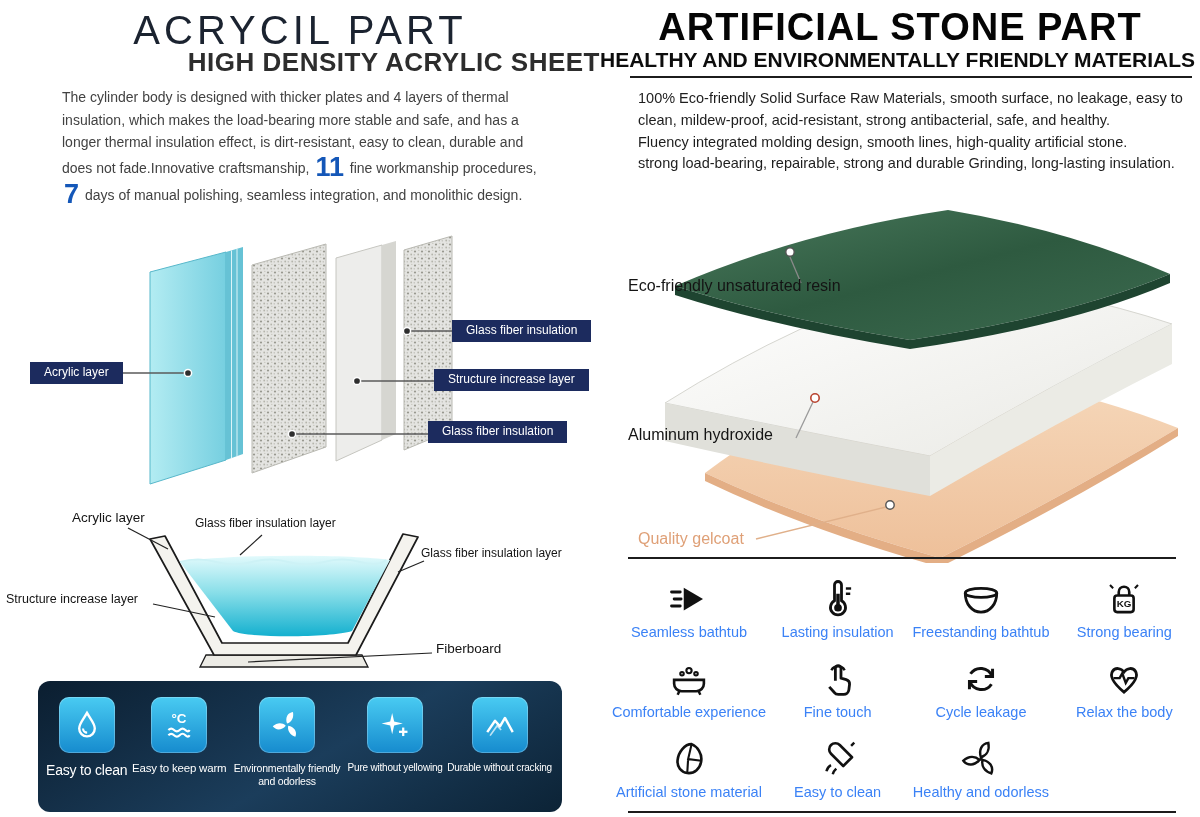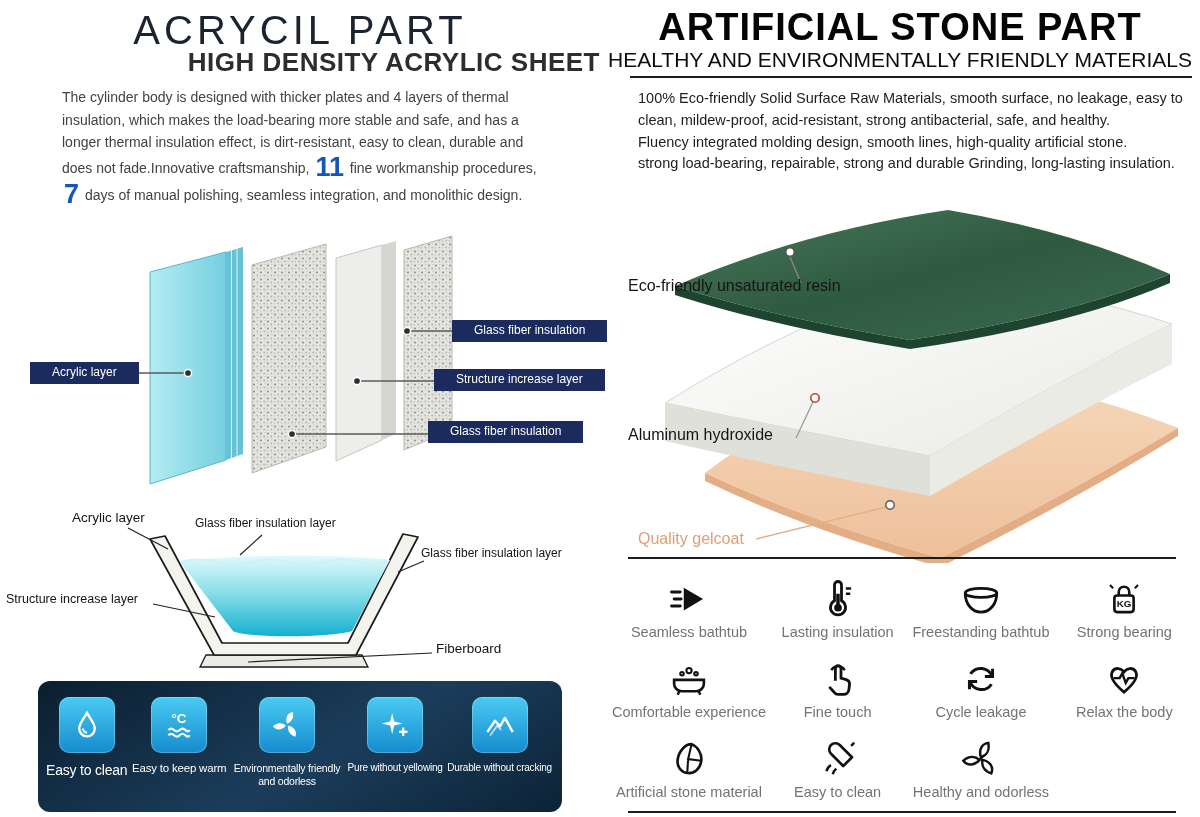--- a/index.html
+++ b/index.html
@@ -9,21 +9,21 @@
   .page{position:relative;width:1200px;height:817px;background:#fff;overflow:hidden}
   .abs{position:absolute}
 
   
   .h1L{left:0;top:8px;width:600px;text-align:center;font-size:40px;font-weight:normal;
        letter-spacing:4px;color:#1b2330;white-space:nowrap}
   .h2L{left:0;top:47px;width:600px;text-align:right;font-size:26px;font-weight:600;
        letter-spacing:.5px;color:#2d2d2d;white-space:nowrap}
   .paraL{left:62px;top:86px;width:494px;font-size:14px;line-height:1.62;color:#424242}
   .bignum{font-size:27px;font-weight:bold;color:#1457b8;line-height:1;vertical-align:-3px;padding:0 2px}
-  .tag{background:#1c2b5e;color:#fff;font-size:12px;padding:3px 22px;white-space:nowrap;line-height:1.3}
+  .tag{background:#1c2b5e;color:#fff;font-size:12px;padding:3px 14px;white-space:nowrap;line-height:1.3}
   .slabel{font-size:13.5px;color:#141414;white-space:nowrap}
   .slabel.sm{font-size:12px}
 
   .footerbar{left:38px;top:681px;width:524px;height:131px;border-radius:12px;
        background:linear-gradient(150deg,#0b1e30 0%,#1b3d5b 55%,#0c2336 100%);
        display:flex;justify-content:space-between;align-items:flex-start;padding:16px 10px 0 8px}
   .fitem{display:flex;flex-direction:column;align-items:center}
   .tile{width:56px;height:56px;border-radius:10px;flex:0 0 auto;
        background:linear-gradient(180deg,#49cbf2,#168bce);
        display:flex;align-items:center;justify-content:center;
@@ -32,29 +32,29 @@
   .flabel{margin-top:9px;color:#fff;text-align:center;line-height:1.2;white-space:nowrap;letter-spacing:-.2px}
   .f1 .flabel{font-size:14px}
   .f2 .flabel{font-size:11.5px}
   .f3 .flabel{font-size:10.5px;width:112px;white-space:normal}
   .f4 .flabel{font-size:10px}
   .f5 .flabel{font-size:10px}
 
   
   .h1R{left:600px;top:6px;width:600px;text-align:center;font-size:38px;font-weight:bold;
        letter-spacing:1px;color:#050505;white-space:nowrap}
-  .h2R{left:600px;top:48px;width:600px;text-align:center;font-size:21px;font-weight:normal;color:#0d0d0d;white-space:nowrap}
+  .h2R{left:600px;top:48px;width:600px;font-size:21px;font-weight:bold;color:#0d0d0d;white-space:nowrap}
   .rule{background:#1c1c1c;height:2px}
   .paraR{left:638px;top:88px;width:560px;font-size:14.5px;line-height:1.5;color:#1e1e1e}
   .rlabel{font-size:16px;color:#141414;white-space:nowrap}
   .rlabel.gel{color:#dfa077}
   .grid{left:612px;top:564px;width:584px;display:grid;grid-template-columns:repeat(4,1fr)}
   .gitem{height:80px;display:flex;flex-direction:column;align-items:center;justify-content:flex-end;padding-bottom:4px}
   .gicon{width:42px;height:42px;margin-bottom:4px}
-  .glabel{font-size:14.5px;color:#737373;white-space:nowrap}
+  .glabel{font-size:14.5px;color:#3b82f6;white-space:nowrap}
 </style>
 </head>
 <body>
 
 <div class="page">
 
   <h1 class="abs h1L">ACRYCIL PART</h1>
   <h2 class="abs h2L">HIGH DENSITY ACRYLIC SHEET</h2>
 
   <p class="abs paraL"><span>The cylinder body is designed with thicker plates and 4 layers of thermal insulation, which makes the load-bearing more stable and safe, and has a longer thermal insulation effect, is dirt-resistant, easy to clean, durable and does not fade.Innovative craftsmanship, </span><span class="bignum">11</span><span> fine workmanship procedures, </span><span class="bignum">7</span><span> days of manual polishing, seamless integration, and monolithic design.</span></p>

